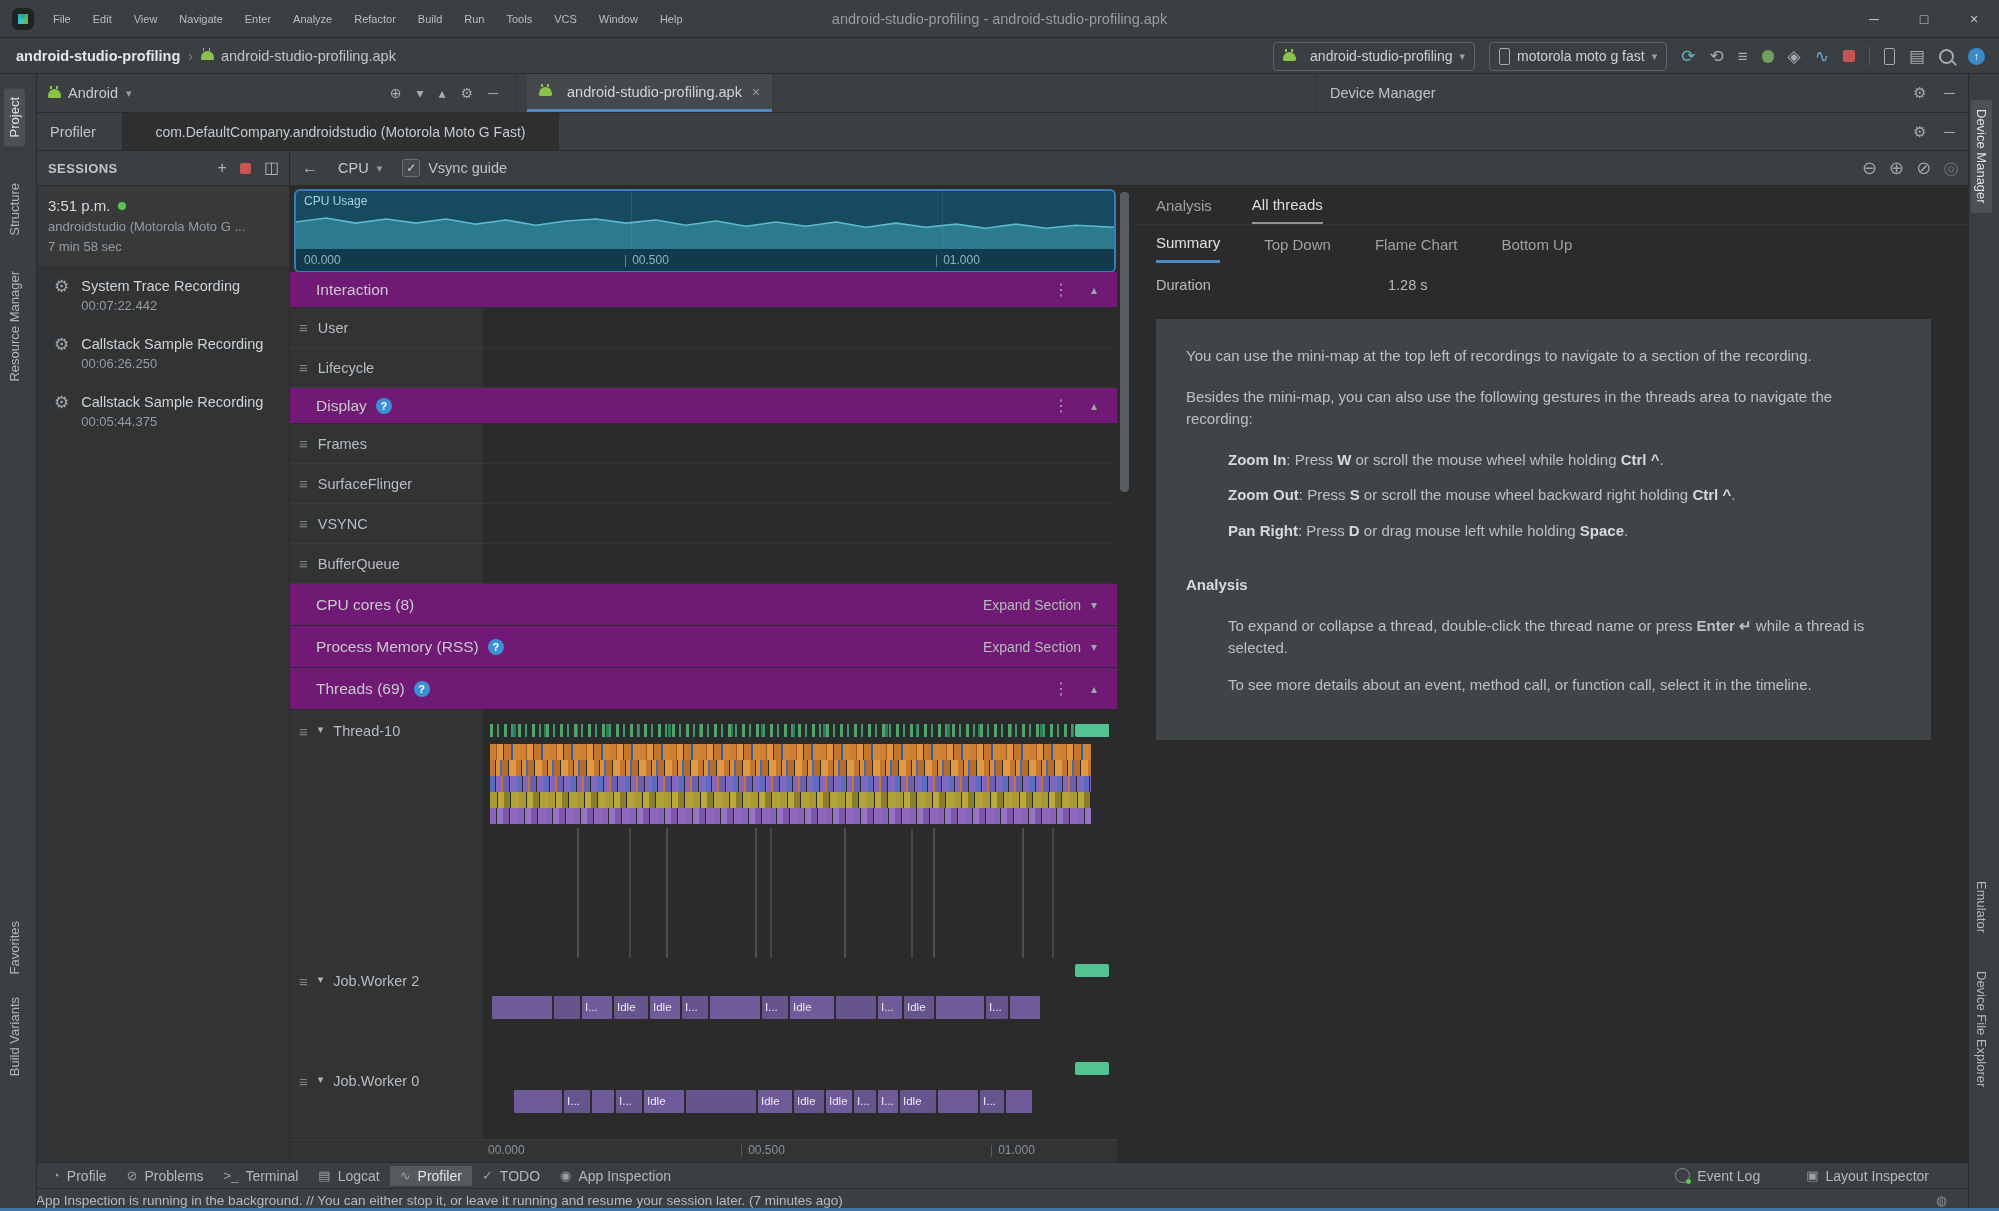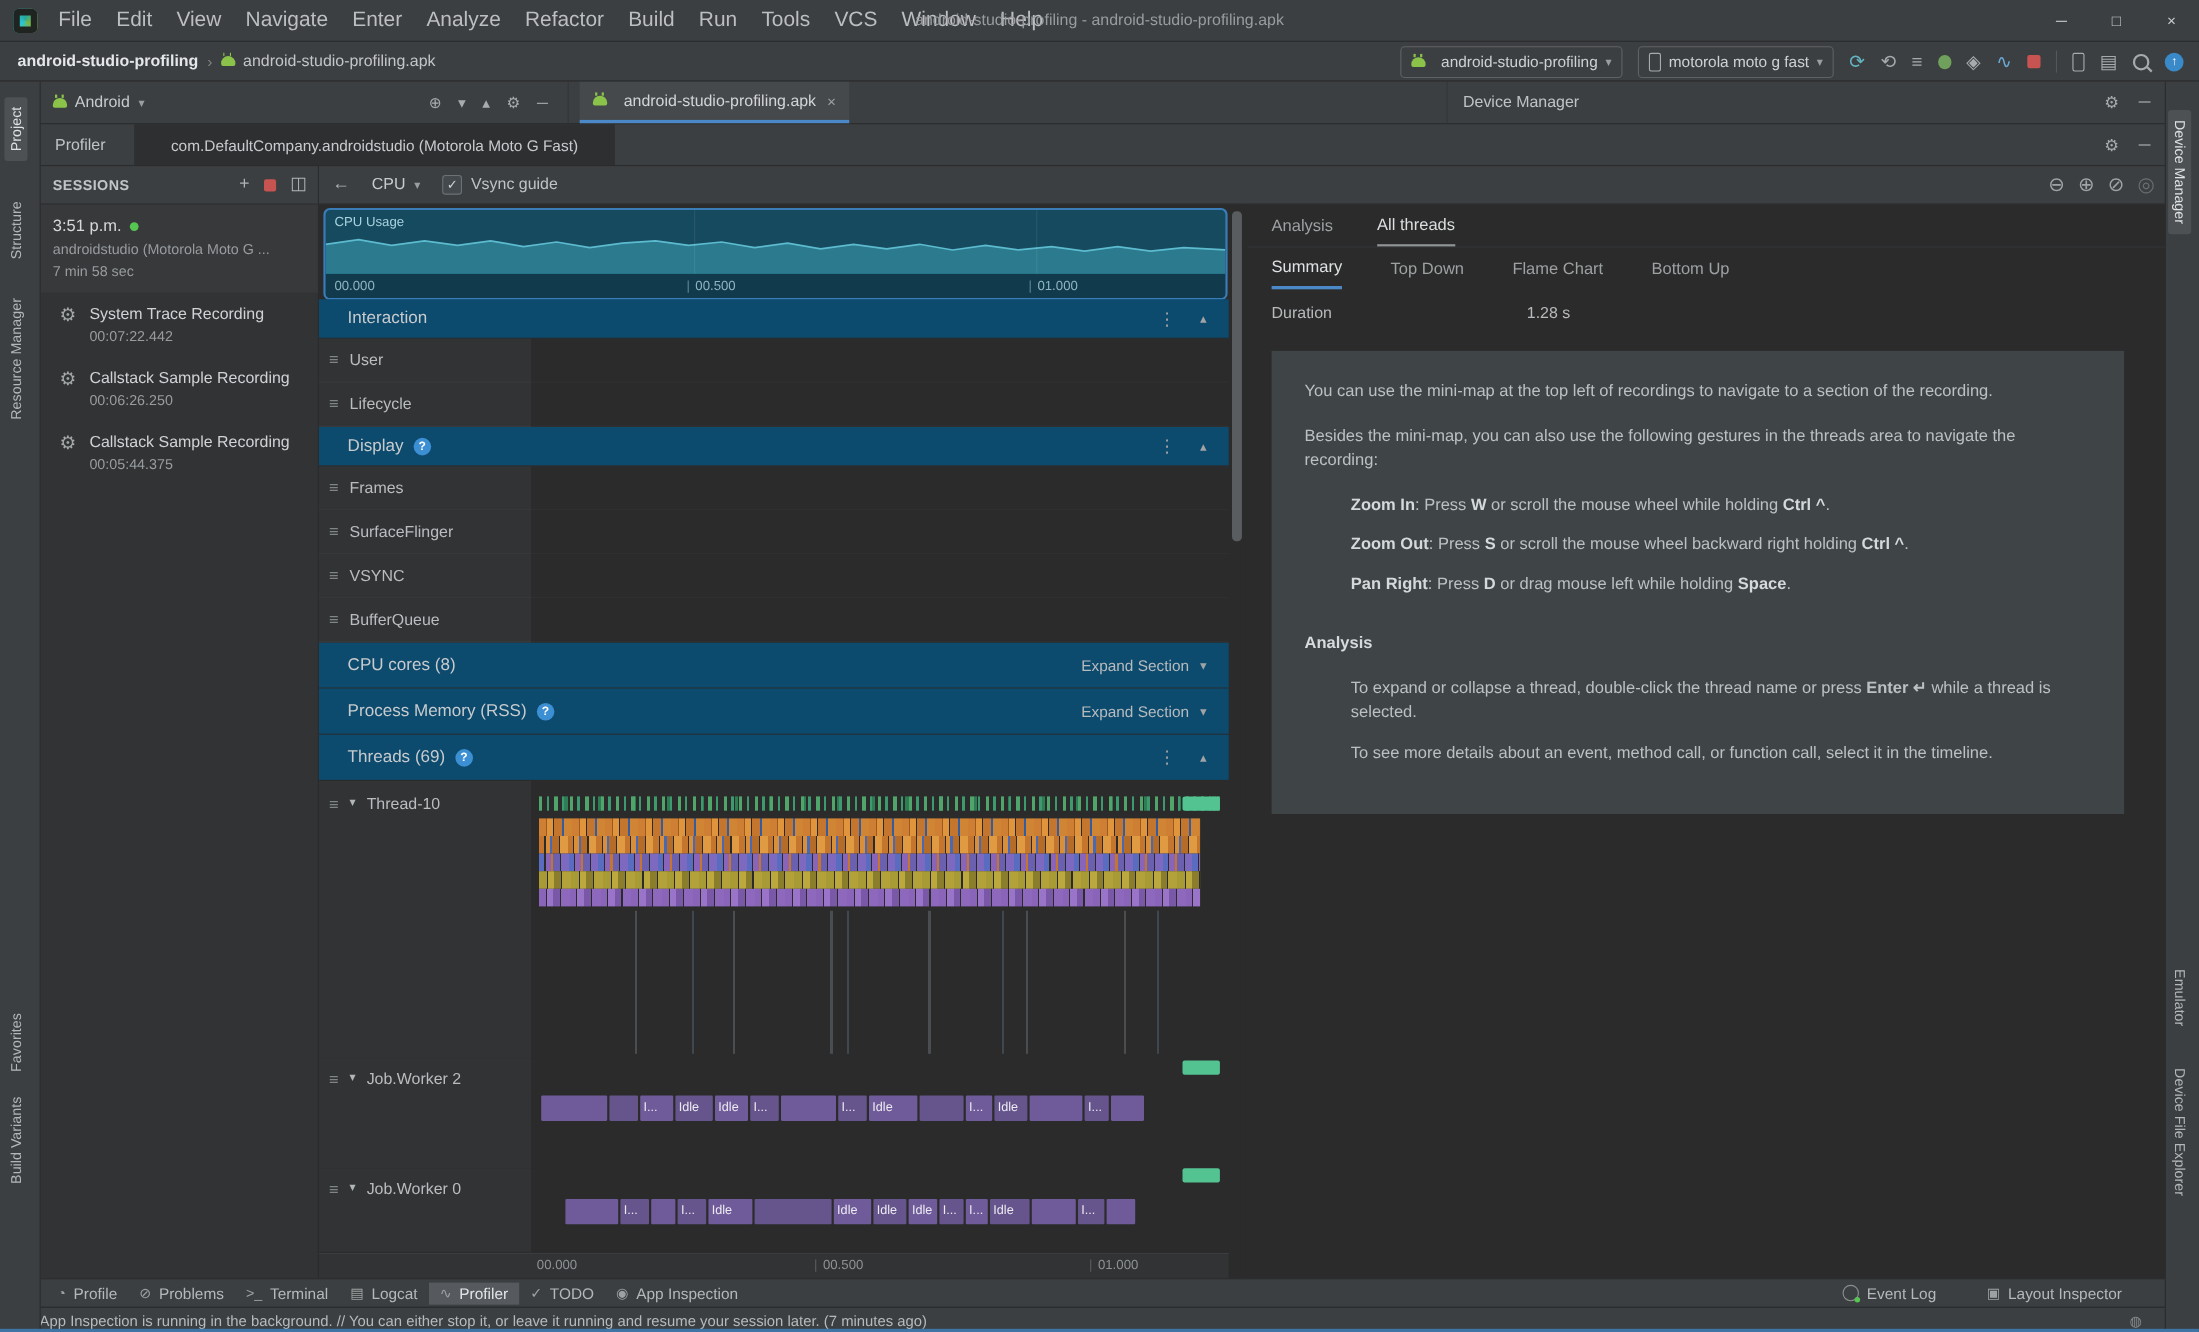--- a/index.html
+++ b/index.html
@@ -3,21 +3,21 @@
 <meta charset="utf-8">
 <style>
   html,body{margin:0;padding:0;background:#1e1e1e;}
   body{font-family:"Liberation Sans",sans-serif;}
   #app{position:relative;width:1999px;height:1211px;background:#2b2b2b;overflow:hidden;color:#bbbdbf;font-size:15px;}
   .bar{position:absolute;left:0;right:0;background:#3c3f41;border-bottom:1px solid #292b2d;display:flex;align-items:center;box-sizing:border-box;}
 
   
   #menubar{top:0;height:38px;padding-left:8px;z-index:6;}
   .as-logo{width:22px;height:22px;border-radius:5px;margin:0 8px 0 4px;background:conic-gradient(#26a69a,#7cb342,#26c6da,#26a69a);box-shadow:inset 0 0 0 6px #1f2421;}
-  .menu-item{padding:0 11px;color:#bcbec0;font-size:19px;white-space:nowrap;}
+  .menu-item{padding:0 11px;color:#bcbec0;font-size:11px;white-space:nowrap;}
   #win-title{position:absolute;left:50%;transform:translateX(-50%);color:#999c9e;font-size:14.5px;}
   .win-controls{position:absolute;right:0;top:0;height:38px;display:flex;}
   .win-btn{width:50px;display:flex;align-items:center;justify-content:center;color:#c6c8ca;font-size:14px;}
 
   
   #toolbar{top:38px;height:36px;padding-left:16px;z-index:5;}
   .crumb-bold{font-weight:bold;color:#e4e6e8;font-size:14.5px;}
   .crumb{color:#c3c5c7;font-size:14.5px;}
   .crumb-sep{color:#7f8385;margin:0 8px;font-size:14px;}
   .android-head{width:13px;height:9px;background:#8bc34a;border-radius:7px 7px 2px 2px;display:inline-block;margin-right:7px;position:relative;}
@@ -87,21 +87,21 @@
   #center{position:absolute;left:290px;top:186px;width:843px;bottom:49px;background:#2b2b2b;border-right:1px solid #292b2d;box-sizing:border-box;}
   #minimap{position:absolute;left:4px;top:3px;width:818px;height:80px;border:2px solid #3a7cb8;border-radius:6px;background:#164a5e;overflow:hidden;}
   #minimap svg{position:absolute;left:0;top:0;width:100%;height:58px;}
   .mm-grid{position:absolute;top:0;height:58px;width:1px;background:rgba(255,255,255,.08);}
   #mm-label{position:absolute;left:8px;top:3px;font-size:12px;color:#a9d2e0;}
   #mm-strip{position:absolute;left:0;right:0;bottom:0;height:22px;background:#113a4c;display:flex;align-items:center;font-size:12px;color:#8fb4c1;}
   .mm-tick{position:absolute;white-space:nowrap;}
   .mm-tick .bar-t{color:#5e8796;margin-right:5px;}
 
   #tracks{position:absolute;left:0;top:86px;right:15px;}
-  .sec-h{height:36px;background:#0c4a6e;border-bottom:1px solid #2b2b2b;display:flex;align-items:center;padding:0 20px 0 26px;box-sizing:border-box;}
+  .sec-h{height:36px;background:#701a75;border-bottom:1px solid #2b2b2b;display:flex;align-items:center;padding:0 20px 0 26px;box-sizing:border-box;}
   .sec-h.big{height:42px;}
   .sec-title{color:#c8cbcd;font-size:15.5px;}
   .help-ic{width:16px;height:16px;border-radius:50%;background:#3b8fd2;color:#fff;font-size:11px;font-weight:bold;display:inline-flex;align-items:center;justify-content:center;margin-left:9px;}
   .sec-sp{flex:1;}
   .kebab{color:#a0a4a6;font-size:16px;margin-right:22px;}
   .chev{color:#a0a4a6;font-size:12px;}
   .expand-lbl{color:#b7bbbd;font-size:14px;margin-right:10px;}
   .trow{height:40px;display:flex;}
   .tlabel{width:193px;background:#313335;border-bottom:1px solid #3a3d3f;display:flex;align-items:center;gap:10px;padding-left:9px;box-sizing:border-box;color:#babdbf;font-size:14.5px;white-space:nowrap;}
   .handle{color:#808587;font-size:15px;}

